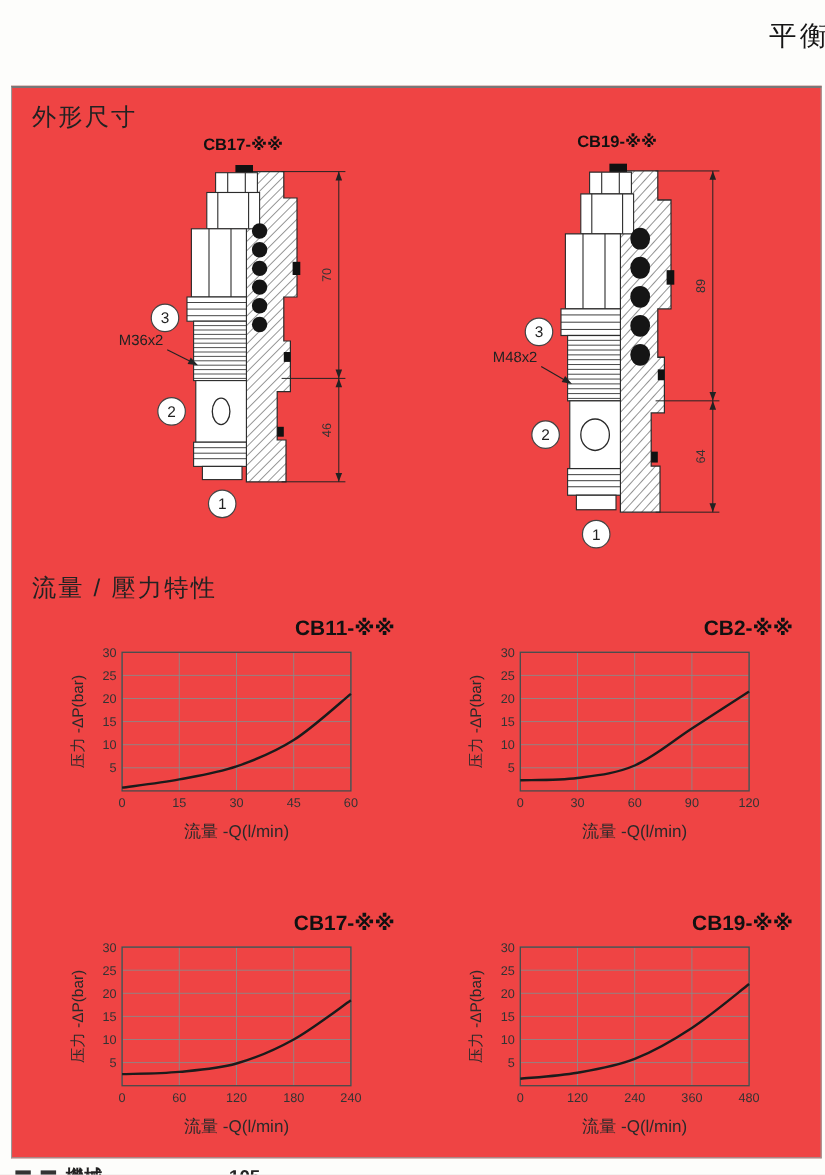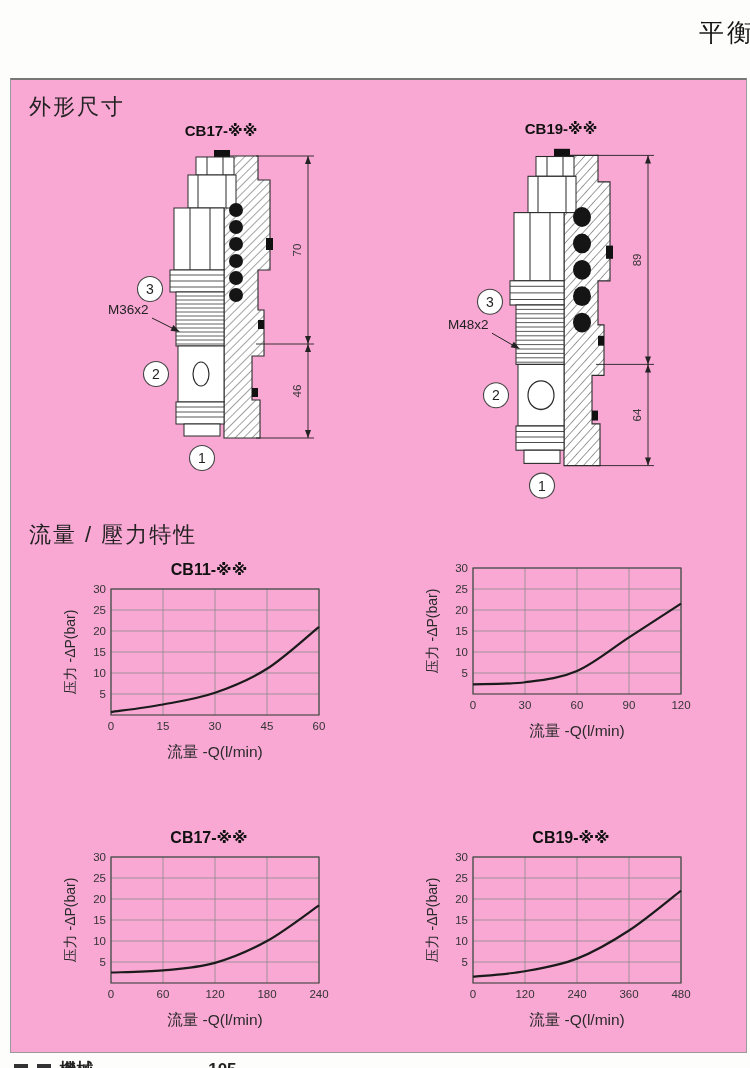--- a/index.html
+++ b/index.html
@@ -1,29 +1,29 @@
 <!DOCTYPE html>
 <html><head>
 <meta charset="utf-8">
 <style>
   html,body{margin:0;padding:0;background:#e8e8e8;}
   .page{position:relative;width:750px;height:1068px;background:#fdfdfb;overflow:hidden;
         font-family:"Liberation Sans","DejaVu Sans",sans-serif;color:#1c1c1c;padding-left:47px;}
   .header-title{position:absolute;top:16px;right:14px;font-size:25px;letter-spacing:3px;color:#151515;}
   .frame{position:absolute;left:10px;top:78px;width:735px;height:972px;
-         border:1px solid #9a9a9a;border-top:2px solid #777;background:#f9a8d4;}
+         border:1px solid #9a9a9a;border-top:2px solid #777;background:#ef4444;}
   .section-title{position:absolute;font-size:22px;letter-spacing:2px;color:#222;}
   .sec-dims{left:18px;top:12px;}
   .sec-flow{left:18px;top:412px;margin-top:28px;}
   .drawing{position:absolute;}
   .drawing-title{width:230px;text-align:center;font-size:15px;font-weight:bold;color:#111;margin-bottom:2px;}
   .dw-cb17{left:95px;top:42px;}
   .dw-cb19{left:435px;top:40px;}
   .chart-block{position:absolute;width:300px;}
-  .chart-title{width:300px;text-align:center;font-size:16px;font-weight:bold;color:#111;margin-bottom:2px;}
+  .chart-title{width:300px;text-align:right;font-size:19px;font-weight:bold;color:#111;margin-bottom:2px;}
   .cb11{left:48px;top:480px;}
   .cb2{left:410px;top:480px;}
   .cb17c{left:48px;top:748px;}
   .cb19c{left:410px;top:748px;}
   svg{display:block;}
   .footer{position:absolute;left:14px;top:1058px;font-size:17px;font-weight:bold;color:#222;white-space:nowrap;}
   .footer .mark{display:inline-block;width:14px;height:14px;background:#333;margin-right:4px;vertical-align:middle;}
   .footer .pg{margin-left:110px;}
 </style>
 </head>
@@ -220,20 +220,21 @@
           <text x="47" y="54" text-anchor="end" font-size="11.5" fill="#333">20</text>
           <text x="47" y="33" text-anchor="end" font-size="11.5" fill="#333">25</text>
           <text x="47" y="12" text-anchor="end" font-size="11.5" fill="#333">30</text>
           <text x="16" y="71" text-anchor="middle" font-size="14" fill="#2a2a2a" transform="rotate(-90 16 71)">压力  -ΔP(bar)</text>
           <text x="156" y="176" text-anchor="middle" font-size="15.5" fill="#2a2a2a">流量  -Q(l/min)</text>
           <path d="M52,131.06C60.666666666666664,129.8 86.66666666666667,126.72 104,123.5C121.33333333333333,120.28 138.66666666666666,117.69 156,111.74C173.33333333333334,105.78999999999999 190.66666666666666,98.79 208,87.80000000000001C225.33333333333334,76.81000000000002 251.33333333333334,52.80000000000001 260,45.80000000000001" fill="none" stroke="#1b1b1b" stroke-width="2.2"></path>
         </svg>
     </div>
 
     <div class="chart-block cb2">
+      <div class="chart-title">CB2-※※</div>
       <svg class="chart" width="300" height="194">
           <line x1="52" y1="8" x2="52" y2="134" stroke="#8a8a8a" stroke-width="0.8"></line>
           <line x1="104" y1="8" x2="104" y2="134" stroke="#8a8a8a" stroke-width="0.8"></line>
           <line x1="156" y1="8" x2="156" y2="134" stroke="#8a8a8a" stroke-width="0.8"></line>
           <line x1="208" y1="8" x2="208" y2="134" stroke="#8a8a8a" stroke-width="0.8"></line>
           <line x1="260" y1="8" x2="260" y2="134" stroke="#8a8a8a" stroke-width="0.8"></line>
           <line x1="52" y1="113" x2="260" y2="113" stroke="#8a8a8a" stroke-width="0.8"></line>
           <line x1="52" y1="92" x2="260" y2="92" stroke="#8a8a8a" stroke-width="0.8"></line>
           <line x1="52" y1="71" x2="260" y2="71" stroke="#8a8a8a" stroke-width="0.8"></line>
           <line x1="52" y1="50" x2="260" y2="50" stroke="#8a8a8a" stroke-width="0.8"></line>

